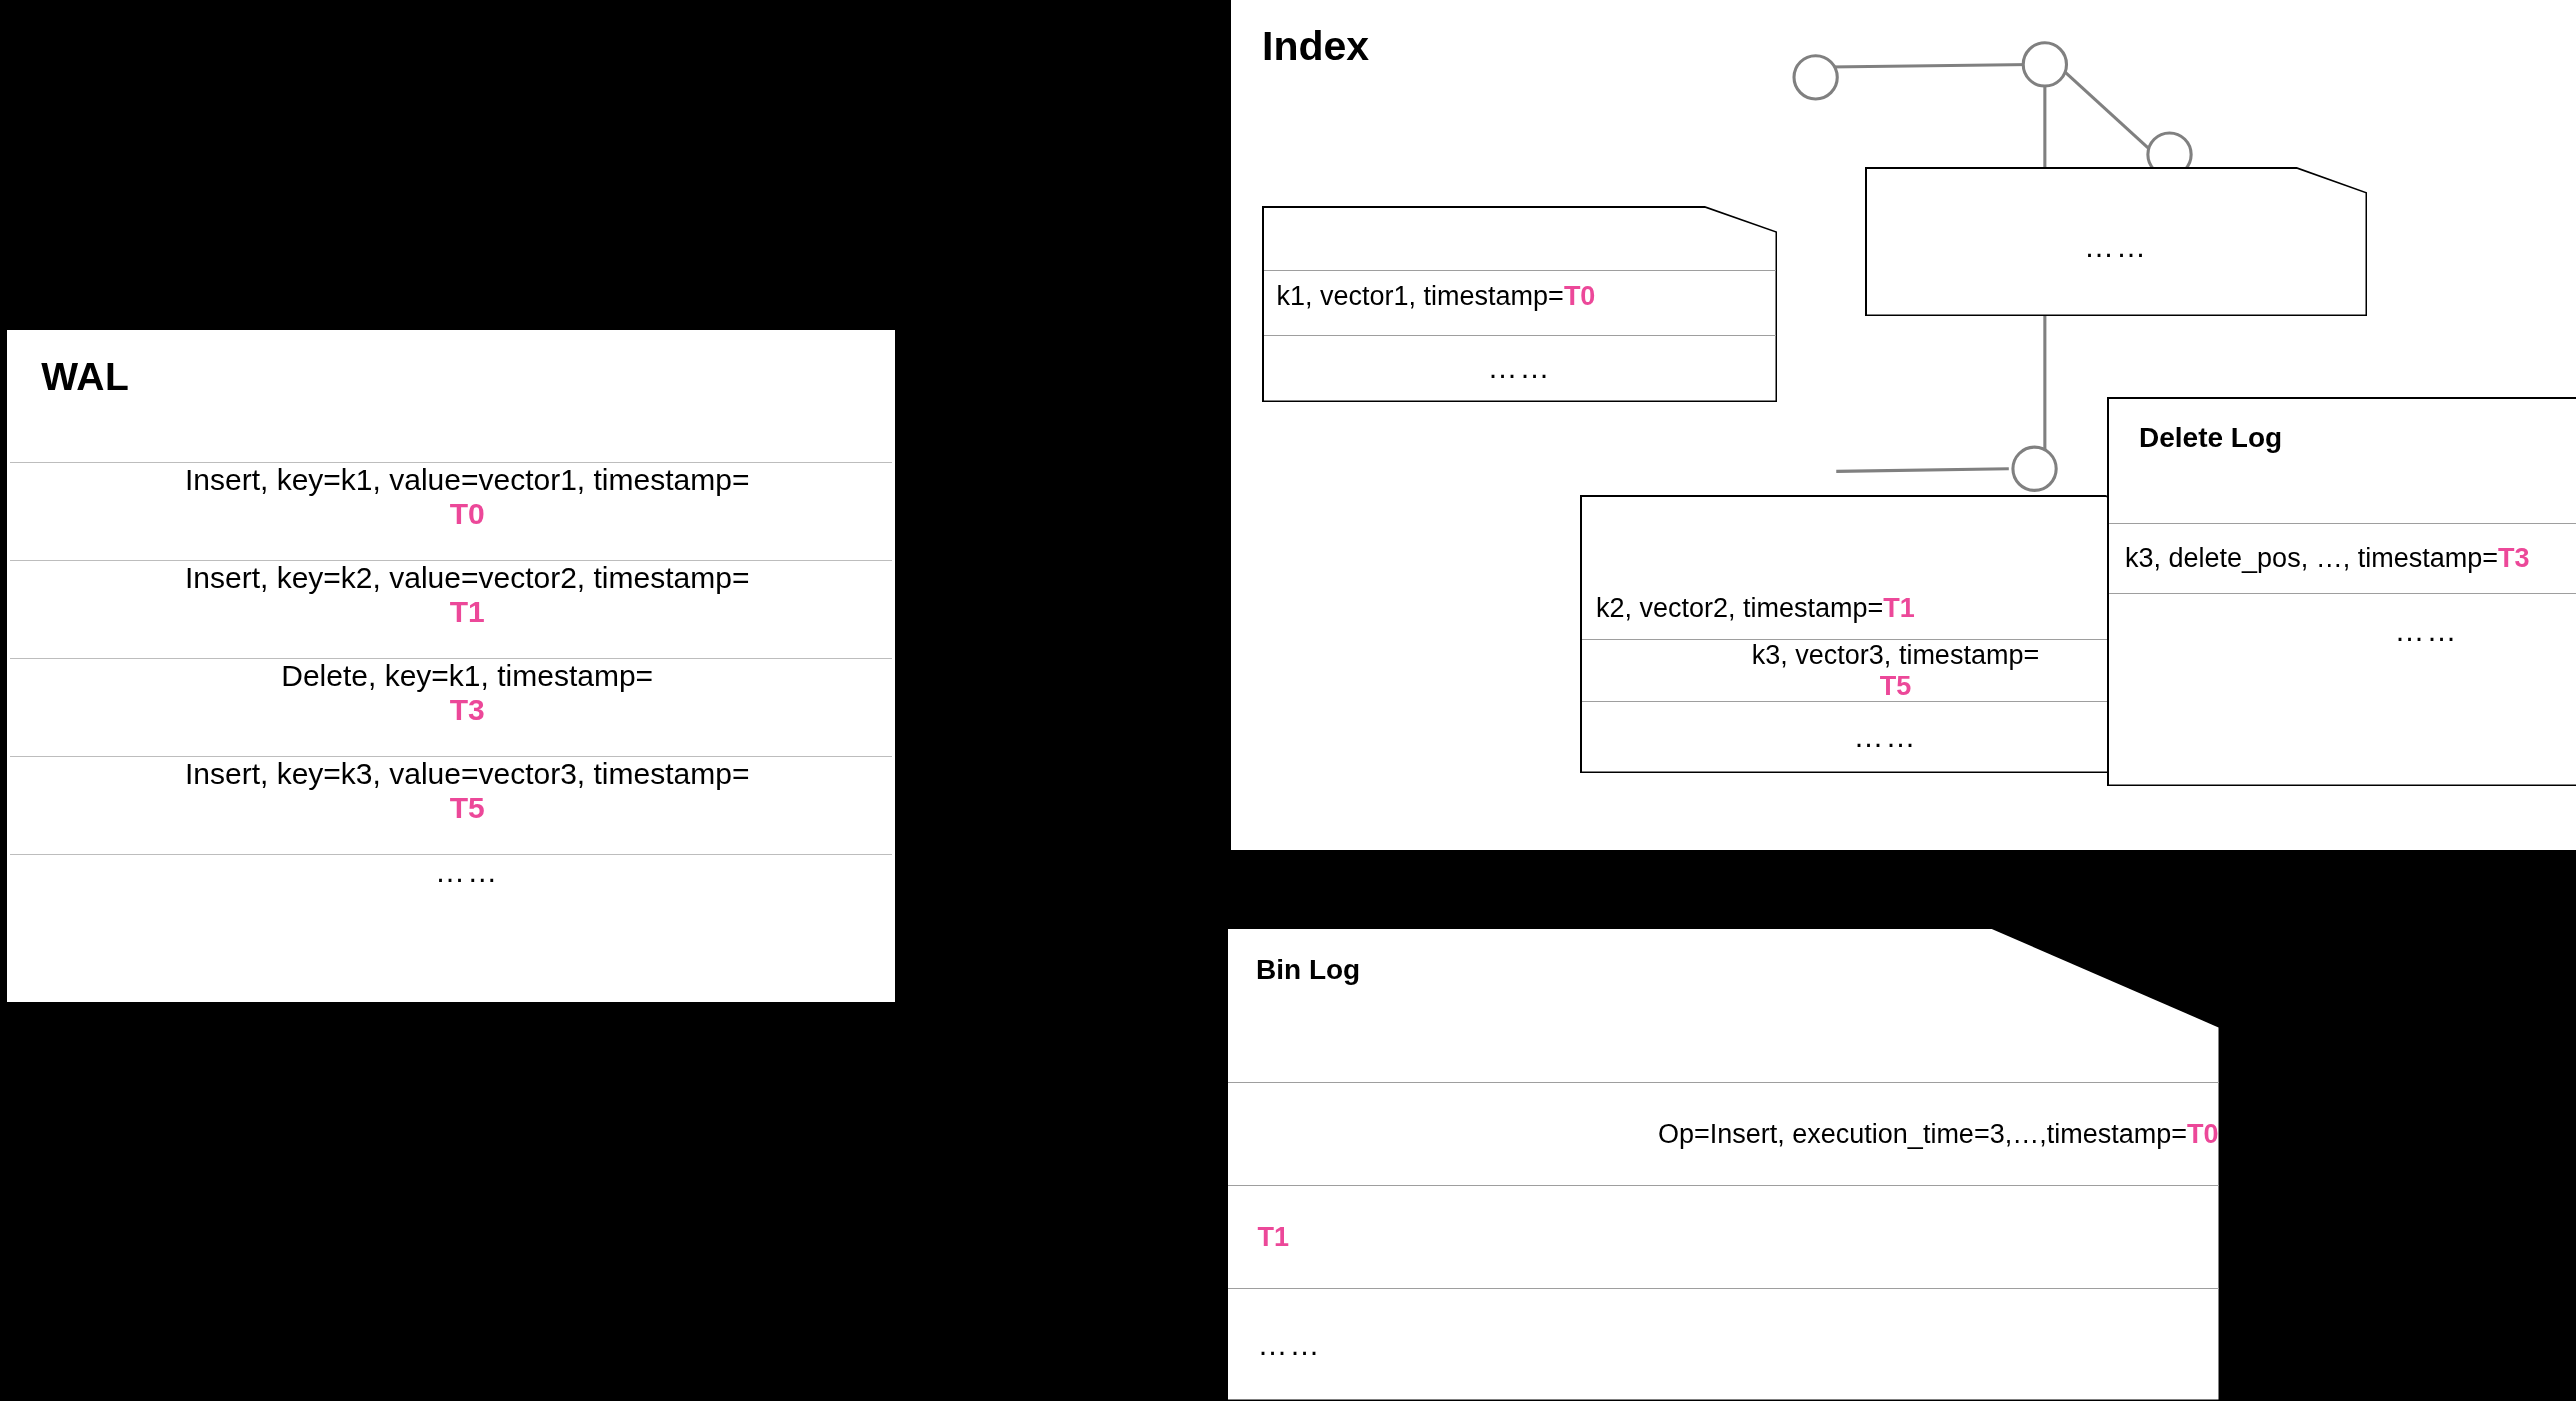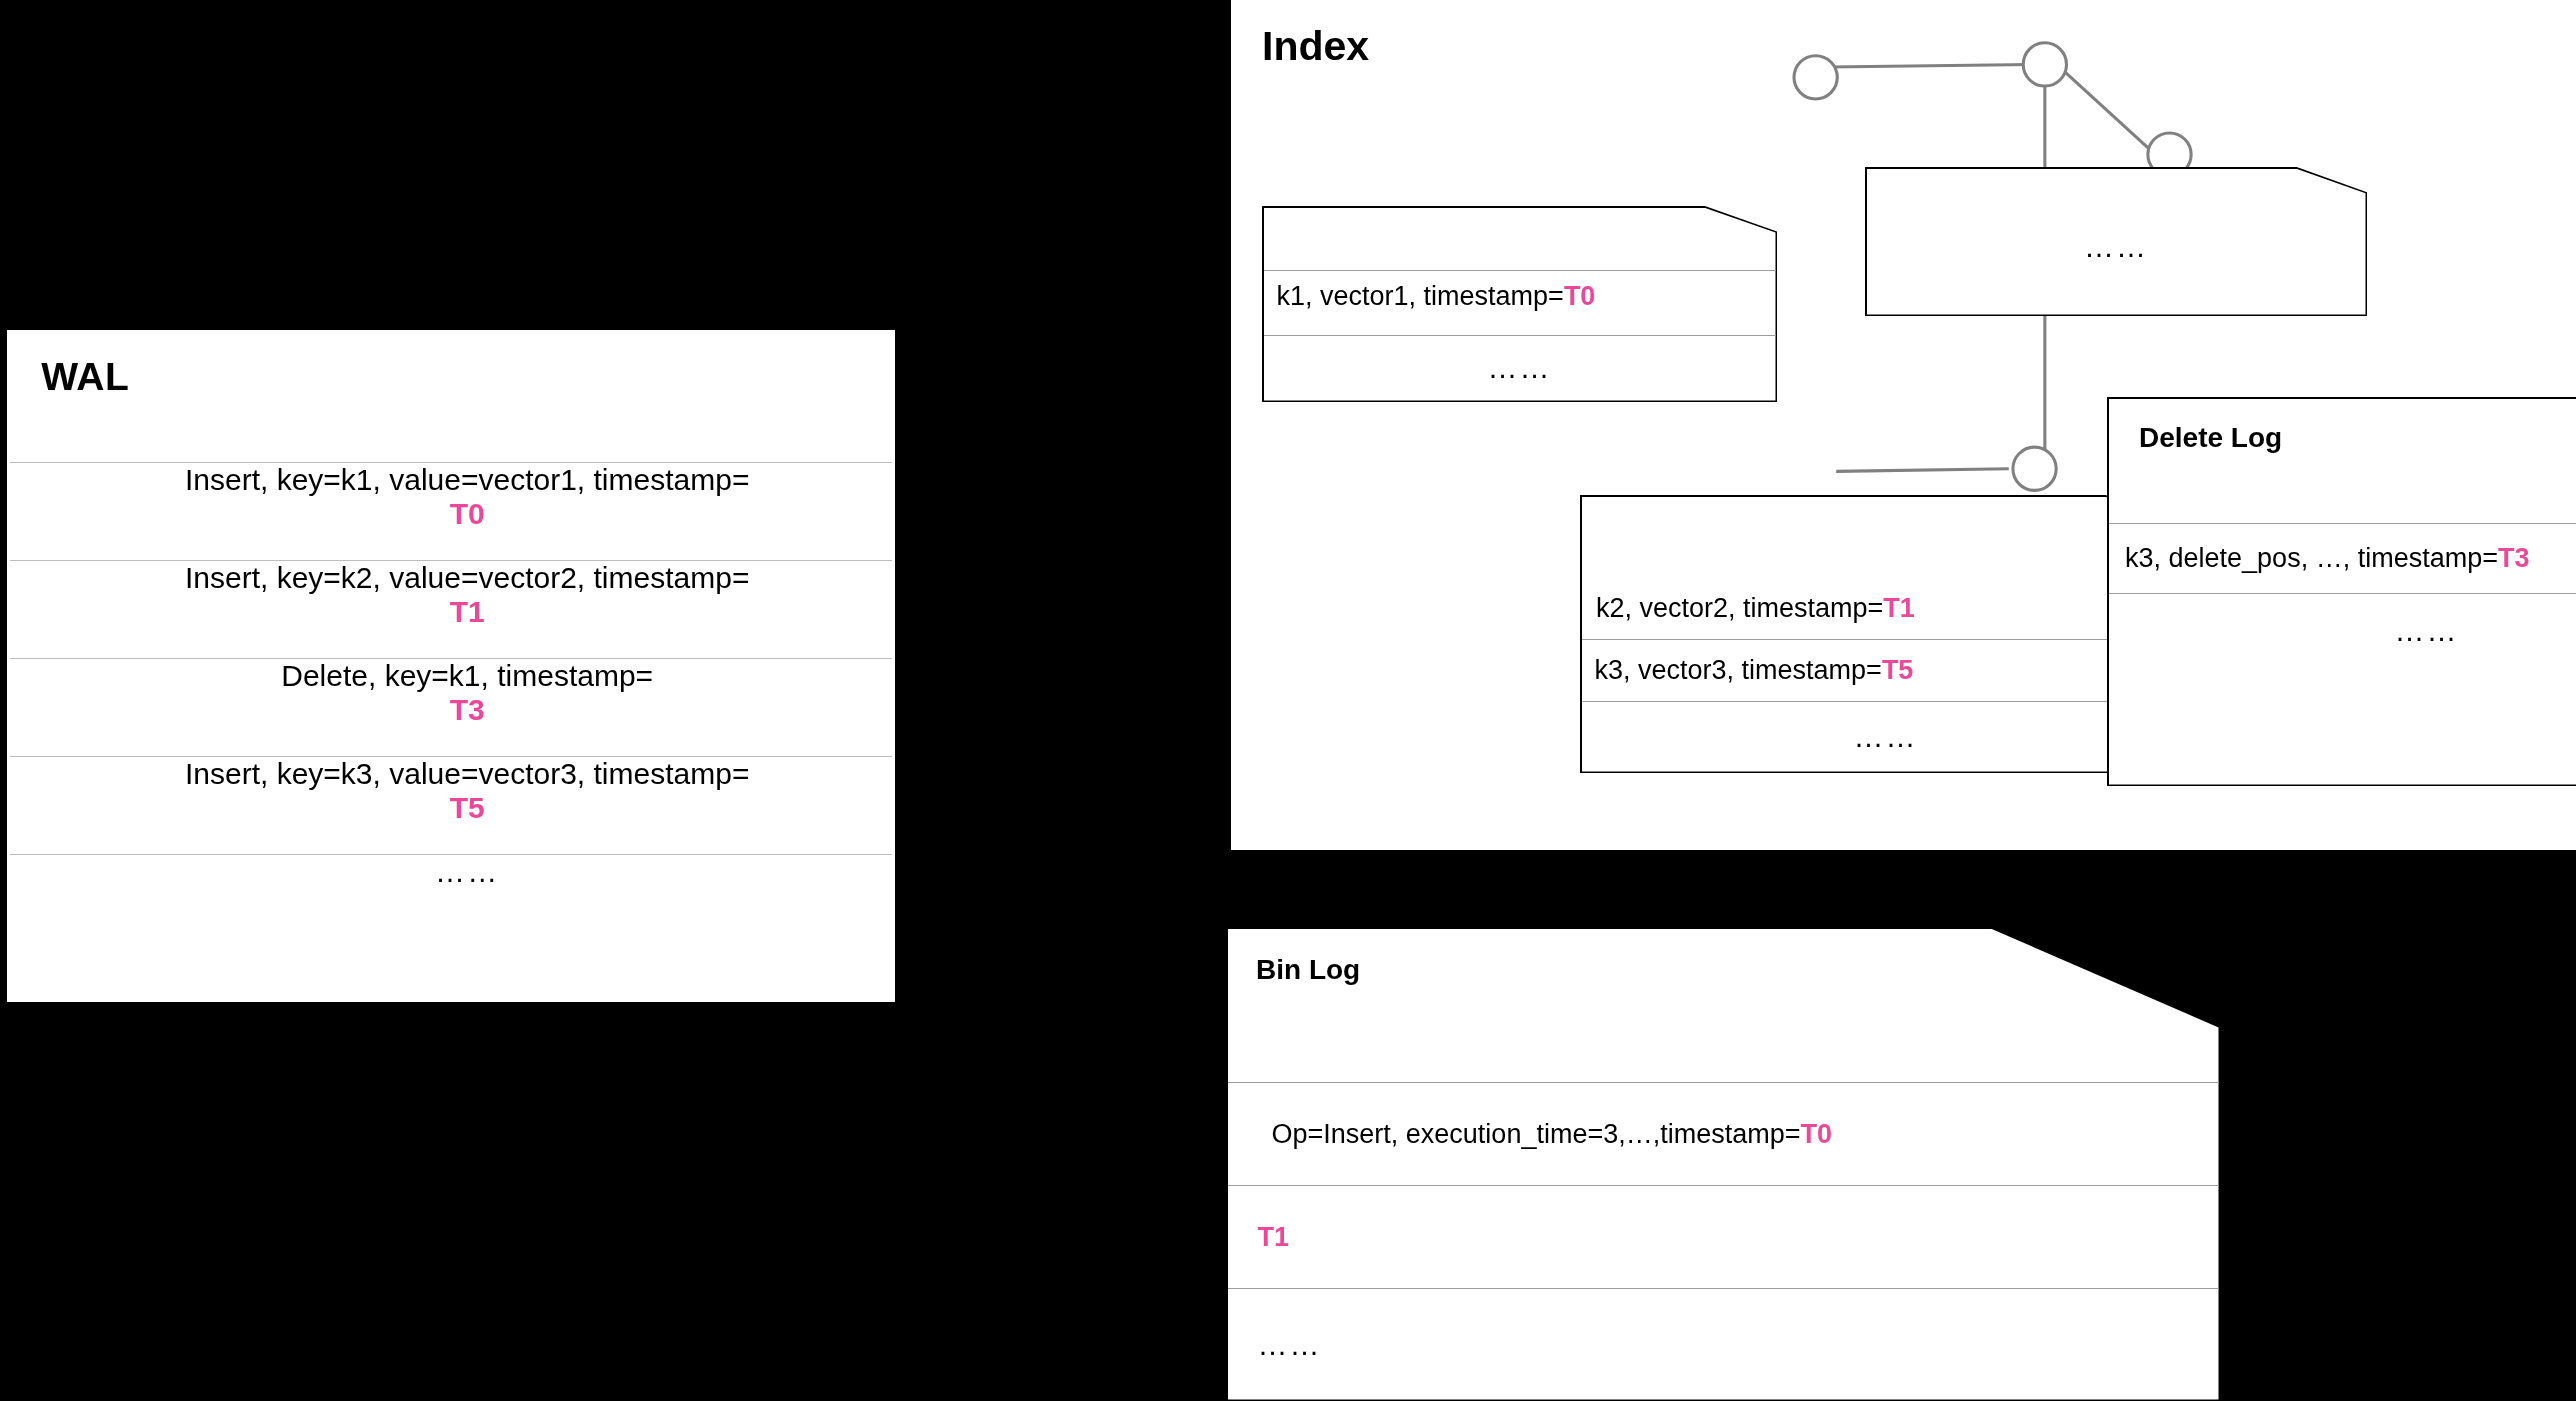--- a/index.html
+++ b/index.html
@@ -214,21 +214,21 @@
       </div>
     </div>
 
     <div class="note" style="left:309px; top:495px; width:611px; height:278px;margin-left:40px;">
       <div class="note-shape" style="clip-path: polygon(0 0, 86% 0, 100% 11%, 100% 100%, 0 100%);"></div>
       <div class="note-inner" style="clip-path: polygon(0 0, 86% 0, 100% 11%, 100% 100%, 0 100%);"></div>
       <div class="note-row first" style="top:82px; height:62px; justify-content:flex-start; padding-left:14.4px; border-top:none;">
         <span>k2, vector2, timestamp=</span>
           <span class="ts">T1</span>
       </div>
-      <div class="note-row" style="top:144px; height:62px; justify-content:flex-start; padding-left:13px;">
+      <div class="note-row" style="top:144px; height:62px; justify-content:center; padding-left:20px;flex-direction:column;">
         <span>k3, vector3, timestamp=</span>
           <span class="ts">T5</span>
       </div>
       <div class="note-row" style="top:206px; height:70px;">
         <span class="ellipsis">……</span>
       </div>
     </div>
 
     <div class="note" id="deletelog" style="left:876px; top:397px; width:639px; height:389px;">
       <div class="note-shape" style="clip-path: polygon(0 0, 88% 0, 100% 12%, 100% 100%, 0 100%);"></div>
@@ -241,21 +241,21 @@
       <div class="note-row" style="top:196px; height:193px;">
         <span class="ellipsis" style="position:absolute; top:19.6px;">……</span>
       </div>
     </div>
   </div>
 
   <div class="note" id="binlog">
     <div class="note-shape" style="clip-path: polygon(0 0, 77% 0, 100% 21%, 100% 100%, 0 100%);"></div>
     <div class="note-inner" style="clip-path: polygon(0 0, 77% 0, 100% 21%, 100% 100%, 0 100%);"></div>
     <div class="bin-title">Bin Log</div>
-    <div class="note-row" style="top:155px; height:103px; justify-content:flex-start; padding-left:44px;">
+    <div class="note-row" style="top:155px; height:103px; justify-content:flex-end; padding-left:44px;">
       <span>Op=Insert, execution_time=3,…,timestamp=</span>
         <span class="ts">T0</span>
     </div>
     <div class="note-row" style="top:258px; height:103px; justify-content:flex-start; padding-left:30px;">
         <span class="ts">T1</span>
     </div>
     <div class="note-row" style="top:361px; height:112px; justify-content:flex-start; padding-left:30px;">
       <span class="ellipsis">……</span>
     </div>
   </div>

